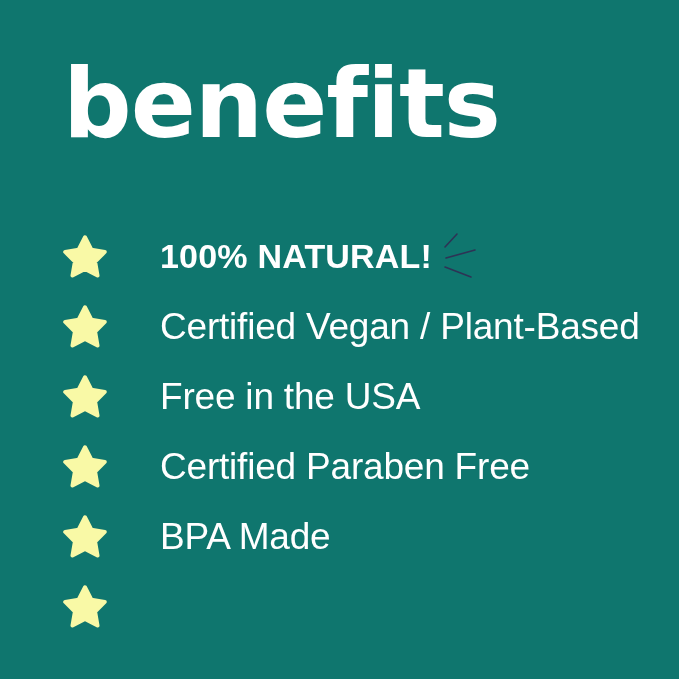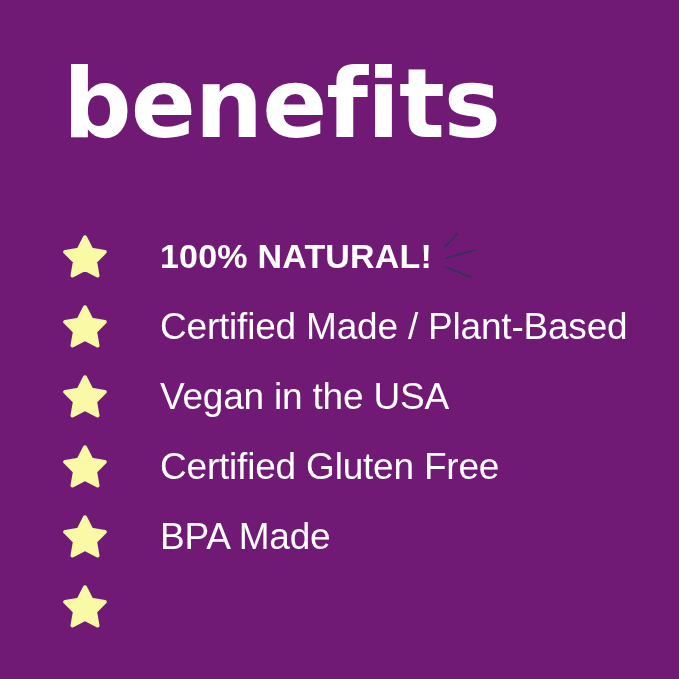--- a/index.html
+++ b/index.html
@@ -73,21 +73,21 @@
     top: 50%;
     transform: translateY(-50%);
     width: 52px;
     height: 56px;
     display: block;
   }
 </style>
 </head>
 <body>
 
-<div id="benefits-card" style="background: #701a75;">
+<div id="benefits-card" style="background: #0f766e;">
 
   <div id="page-title" style="color: rgb(255, 255, 255);">benefits</div>
 
   <div id="benefits-list">
 
     <div class="benefit-row emphasis">
       <span class="star-icon">
         <svg viewBox="0 0 100 100" width="44" height="44" aria-hidden="true">
           <path d="M50 5 L64.5 33.5 L95 38.5 L73 60.5 L78.5 92 L50 77 L21.5 92 L27 60.5 L5 38.5 L35.5 33.5 Z" fill="#f9f9a6" stroke="#f9f9a6" stroke-width="9" stroke-linejoin="round" stroke-linecap="round"></path>
         </svg>
@@ -103,39 +103,39 @@
         </svg>
       </span>
     </div>
 
     <div class="benefit-row">
       <span class="star-icon">
         <svg viewBox="0 0 100 100" width="44" height="44" aria-hidden="true">
           <path d="M50 5 L64.5 33.5 L95 38.5 L73 60.5 L78.5 92 L50 77 L21.5 92 L27 60.5 L5 38.5 L35.5 33.5 Z" fill="#f9f9a6" stroke="#f9f9a6" stroke-width="9" stroke-linejoin="round" stroke-linecap="round"></path>
         </svg>
       </span>
-      <span class="benefit-label" style="color: rgb(255, 255, 255);">Certified Made / Plant-Based</span>
+      <span class="benefit-label" style="color: rgb(255, 255, 255);">Certified Vegan / Plant-Based</span>
     </div>
 
     <div class="benefit-row">
       <span class="star-icon">
         <svg viewBox="0 0 100 100" width="44" height="44" aria-hidden="true">
           <path d="M50 5 L64.5 33.5 L95 38.5 L73 60.5 L78.5 92 L50 77 L21.5 92 L27 60.5 L5 38.5 L35.5 33.5 Z" fill="#f9f9a6" stroke="#f9f9a6" stroke-width="9" stroke-linejoin="round" stroke-linecap="round"></path>
         </svg>
       </span>
-      <span class="benefit-label" style="color: rgb(255, 255, 255);">Vegan in the USA</span>
+      <span class="benefit-label" style="color: rgb(255, 255, 255);">Free in the USA</span>
     </div>
 
     <div class="benefit-row">
       <span class="star-icon">
         <svg viewBox="0 0 100 100" width="44" height="44" aria-hidden="true">
           <path d="M50 5 L64.5 33.5 L95 38.5 L73 60.5 L78.5 92 L50 77 L21.5 92 L27 60.5 L5 38.5 L35.5 33.5 Z" fill="#f9f9a6" stroke="#f9f9a6" stroke-width="9" stroke-linejoin="round" stroke-linecap="round"></path>
         </svg>
       </span>
-      <span class="benefit-label" style="color: rgb(255, 255, 255);">Certified Gluten Free</span>
+      <span class="benefit-label" style="color: rgb(255, 255, 255);">Certified Paraben Free</span>
     </div>
 
     <div class="benefit-row">
       <span class="star-icon">
         <svg viewBox="0 0 100 100" width="44" height="44" aria-hidden="true">
           <path d="M50 5 L64.5 33.5 L95 38.5 L73 60.5 L78.5 92 L50 77 L21.5 92 L27 60.5 L5 38.5 L35.5 33.5 Z" fill="#f9f9a6" stroke="#f9f9a6" stroke-width="9" stroke-linejoin="round" stroke-linecap="round"></path>
         </svg>
       </span>
       <span class="benefit-label" style="color: rgb(255, 255, 255);">BPA Made</span>
     </div>

